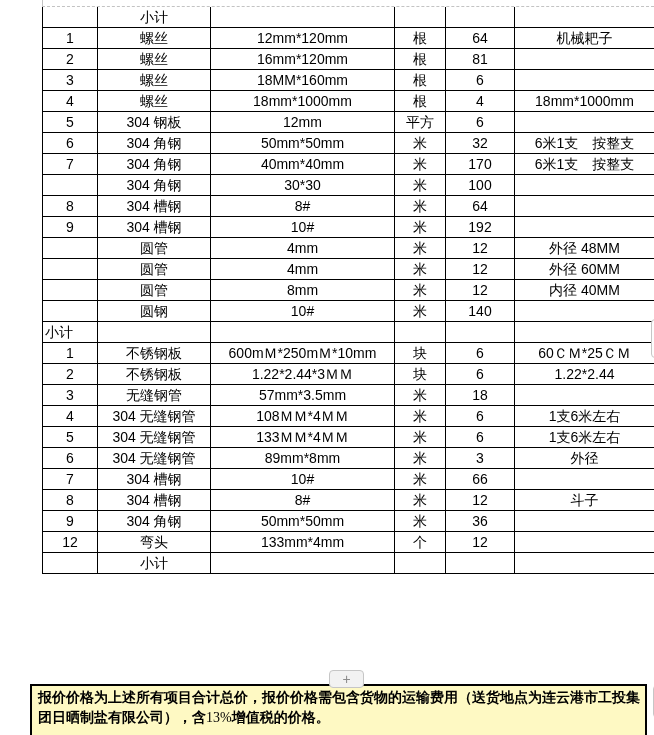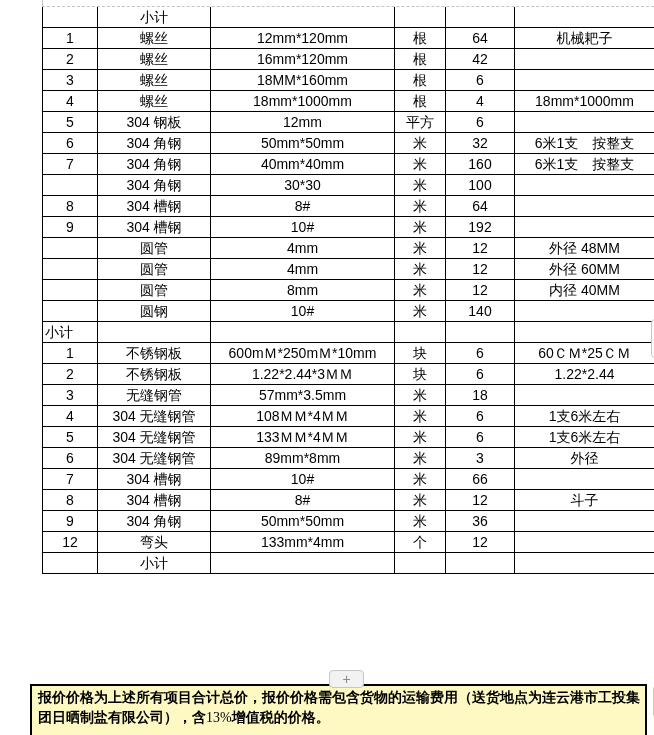--- a/index.html
+++ b/index.html
@@ -118,21 +118,21 @@
           <td>12mm*120mm</td>
           <td>根</td>
           <td>64</td>
           <td>机械耙子</td>
         </tr>
         <tr>
           <td>2</td>
           <td>螺丝</td>
           <td>16mm*120mm</td>
           <td>根</td>
-          <td>42</td>
+          <td>81</td>
           <td></td>
         </tr>
         <tr>
           <td>3</td>
           <td>螺丝</td>
           <td>18MM*160mm</td>
           <td>根</td>
           <td>6</td>
           <td></td>
         </tr>
@@ -158,21 +158,21 @@
           <td>50mm*50mm</td>
           <td>米</td>
           <td>32</td>
           <td>6米1支　按整支</td>
         </tr>
         <tr>
           <td>7</td>
           <td>304 角钢</td>
           <td>40mm*40mm</td>
           <td>米</td>
-          <td>160</td>
+          <td>170</td>
           <td>6米1支　按整支</td>
         </tr>
         <tr>
           <td></td>
           <td>304 角钢</td>
           <td>30*30</td>
           <td>米</td>
           <td>100</td>
           <td></td>
         </tr>

